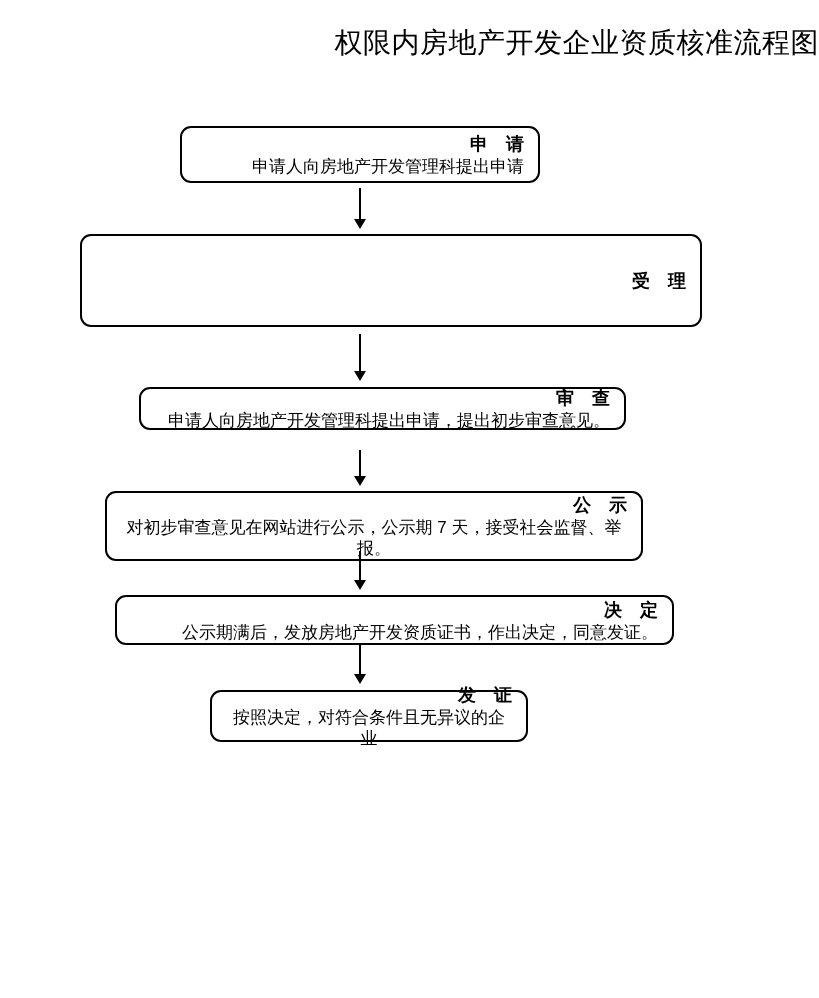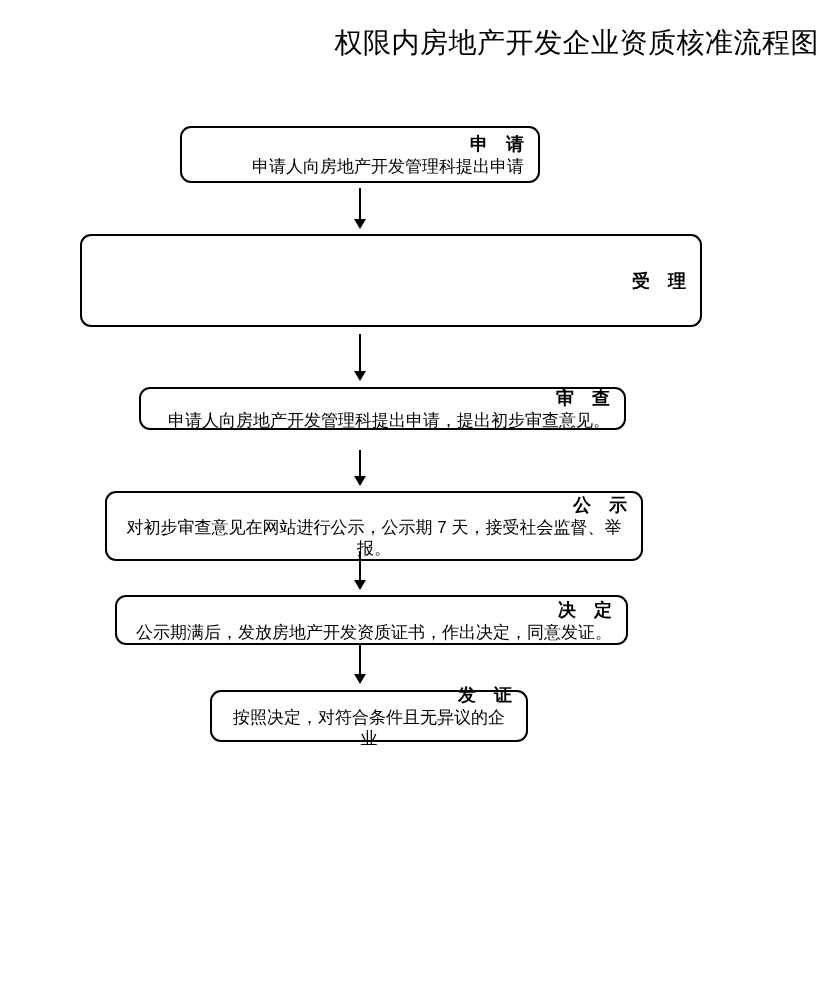--- a/index.html
+++ b/index.html
@@ -55,21 +55,21 @@
   }
   .flow-box.left-body .box-body {
     text-align: justify;
     text-align-last: left;
     width: 100%;
   }
   .box1 { left: 180px; top: 126px; width: 360px; height: 57px; }
   .box2 { left: 80px;  top: 234px; width: 622px; height: 93px; }
   .box3 { left: 131px; top: 387px; width: 487px; height: 43px; margin-left: 8px; }
   .box4 { left: 105px; top: 491px; width: 538px; height: 70px; }
-  .box5 { left: 115px; top: 595px; width: 513px; height: 50px; }
+  .box5 { left: 115px; top: 595px; width: 559px; height: 50px; }
   .box6 { left: 210px; top: 690px; width: 318px; height: 52px; }
 
   .flow-arrow {
     position: absolute;
     left: 360px;
     transform: translateX(-50%);
     display: flex;
     flex-direction: column;
     align-items: center;
   }

